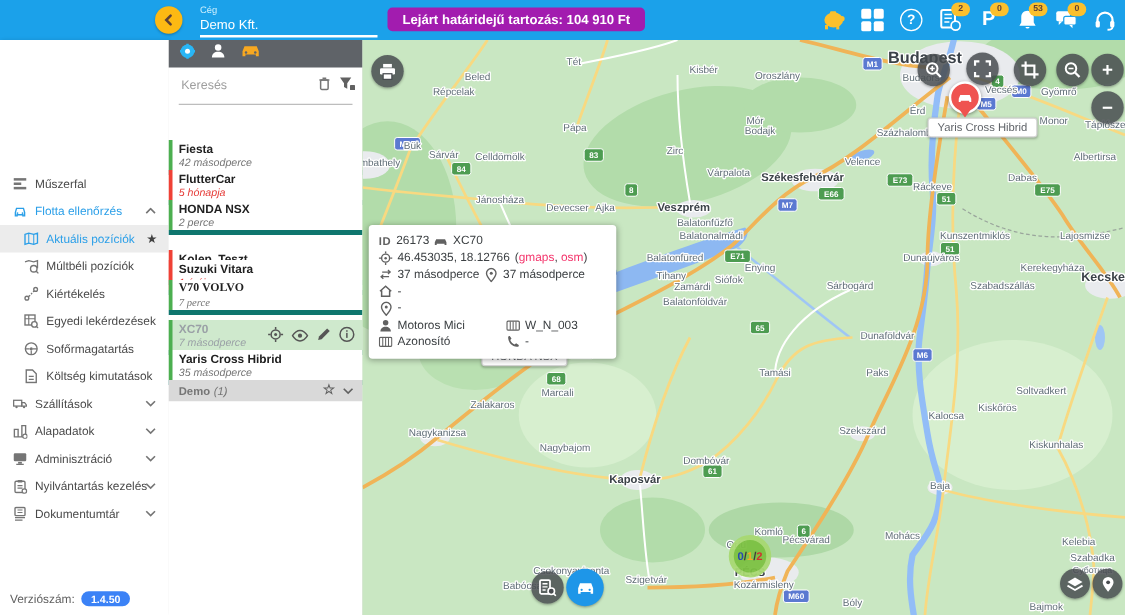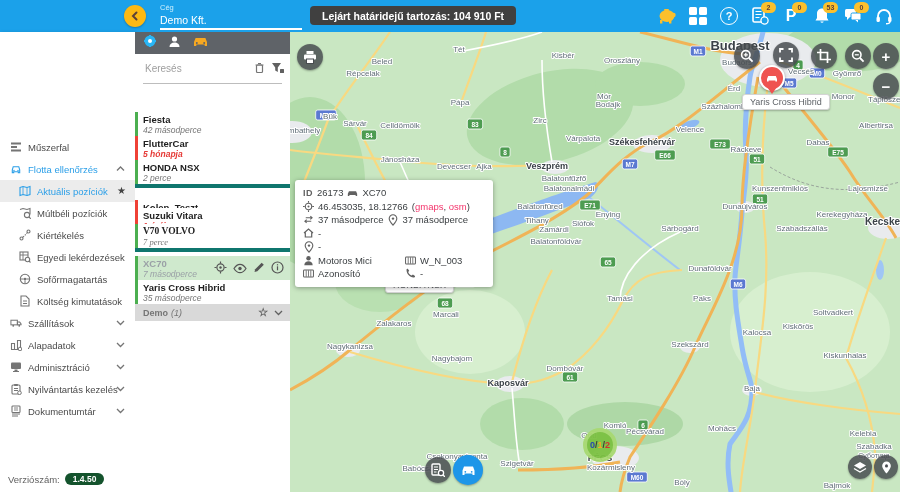--- a/index.html
+++ b/index.html
@@ -5,21 +5,21 @@
   html,body{margin:0;padding:0;background:#fff;font-family:"Liberation Sans",sans-serif;}
   #app{position:relative;width:900px;height:492px;overflow:hidden;background:#fff;}
   
   #topbar{position:absolute;left:0;top:0;width:900px;height:32px;background:#1ba1ea;}
   #backbtn{position:absolute;left:124px;top:5px;width:22px;height:22px;border-radius:50%;background:#fdb913;display:flex;align-items:center;justify-content:center;box-shadow:0 1px 2px rgba(0,0,0,.25);cursor:pointer;}
   #backbtn svg{display:block}
   #companybox{position:absolute;left:160px;top:3px;width:142px;}
   #companylabel{font-size:7.5px;color:#cdeffd;}
   #companyvalue{font-size:10.5px;color:#fff;margin-top:2px;}
   #companyline{position:absolute;left:0;top:25px;width:142px;height:2px;background:#fff;}
-  #alertpill{position:absolute;left:310px;top:6px;height:19px;padding:0 12px;background:#404040;border-radius:4px;color:#fff;font-size:10.5px;font-weight:bold;display:flex;align-items:center;white-space:nowrap;}
+  #alertpill{position:absolute;left:310px;top:6px;height:19px;padding:0 12px;background:#a21caf;border-radius:4px;color:#fff;font-size:10.5px;font-weight:bold;display:flex;align-items:center;white-space:nowrap;}
   .tbicons{position:absolute;right:5px;top:0;height:32px;display:flex;align-items:center;gap:9px;}
   .tbicon{position:relative;width:22px;height:22px;display:flex;align-items:center;justify-content:center;cursor:pointer;}
   .tbbadge{position:absolute;top:-3px;right:-5px;min-width:11px;height:11px;border-radius:6px;background:#fbc02d;color:#5d4037;font-size:7px;font-weight:bold;display:flex;align-items:center;justify-content:center;padding:0 2px;}
   .grid4{display:grid;grid-template-columns:8px 8px;grid-template-rows:8px 8px;gap:2px;}
   .grid4 div{background:#fff;border-radius:1.5px;}
   .helpcirc{width:16px;height:16px;border:1.7px solid #fff;border-radius:50%;color:#fff;font-size:11px;font-weight:bold;display:flex;align-items:center;justify-content:center;}
   .pletter{color:#fff;font-size:16px;font-weight:bold;}
   
   #sidebar{position:absolute;left:0;top:32px;width:135px;height:460px;background:#fff;box-shadow:1px 0 3px rgba(0,0,0,.12);}
   #sbheader{position:absolute;left:0;top:0;width:135px;height:100px;background:linear-gradient(135deg,#f4f2ef 0%,#e9e5e0 40%,#f7f5f2 70%,#e4e0da 100%);}
@@ -28,39 +28,39 @@
   #username svg{vertical-align:-1px}
   #menu{position:absolute;left:0;top:104px;width:135px;}
   .mi{position:relative;height:22px;display:flex;align-items:center;cursor:pointer;color:#4a4a4a;font-size:9.5px;}
   .mi .micon{width:12px;height:12px;margin-left:10px;margin-right:6px;flex:none;display:flex;align-items:center;justify-content:center;}
   .mi.sub .micon{margin-left:19px;}
   .mi.active{color:#2b9fe8;}
   .mi.selected{background:#ececec;}
   .mi .chev{position:absolute;right:10px;top:8px;}
   .mi .star{position:absolute;right:9px;top:5px;font-size:10px;color:#424242;}
   #versionrow{position:absolute;left:8px;bottom:7px;display:flex;align-items:center;gap:5px;font-size:9.5px;color:#616161;}
-  #versionpill{background:#14532d;color:#fff;font-size:8.5px;font-weight:bold;border-radius:8px;padding:1px 8px;}
+  #versionpill{background:#3b82f6;color:#fff;font-size:8.5px;font-weight:bold;border-radius:8px;padding:1px 8px;}
   
   #panel{position:absolute;left:135px;top:32px;width:155px;height:460px;background:#fff;border-right:1px solid #d0d0d0;}
   #panelbar{position:absolute;left:0;top:0;width:155px;height:22px;background:#5f6368;display:flex;align-items:center;gap:11px;padding-left:8px;box-sizing:border-box;}
   #searchrow{position:absolute;left:0;top:22px;width:155px;height:34px;}
   #searchinput{position:absolute;left:8px;top:8px;width:100px;border:none;outline:none;font-size:10px;color:#424242;background:transparent;font-family:"Liberation Sans",sans-serif;}
   #searchinput::placeholder{color:#9e9e9e;}
   #searchicons{position:absolute;right:6px;top:6px;display:flex;gap:6px;}
   #searchline{position:absolute;left:8px;top:29px;width:139px;height:1px;background:#bdbdbd;}
   .ghead{position:absolute;left:0;width:155px;height:17px;background:#d9d9d9;display:flex;align-items:center;font-size:9px;font-weight:bold;color:#555;padding-left:8px;box-sizing:border-box;cursor:pointer;}
   .ghead .cnt{font-weight:normal;font-style:italic;margin-left:3px;}
   .ghead .gicons{margin-left:auto;display:flex;align-items:center;gap:6px;padding-right:7px;}
   .vrow{position:absolute;left:0;width:155px;height:24px;background:#fff;border-bottom:4px solid #0f766e;cursor:pointer;}
   .vbar{position:absolute;left:0;top:0;width:3px;height:24px;}
   .vbar.g{background:#4caf50;}
   .vbar.r{background:#ef4136;}
   .vname{position:absolute;left:8px;top:2px;font-size:9.5px;font-weight:bold;color:#212121;white-space:nowrap;}
   .vtime{position:absolute;left:8px;top:13px;font-size:8.5px;font-style:italic;color:#757575;white-space:nowrap;}
-  .vtime.late{color:#e53935;font-weight:bold;}
+  .vtime.late{color:#e53935;}
   .vrow.sel{background:#cfe9cd;}
   .vrow.sel .vname,.vrow.sel .vtime{color:#9aa0a6;}
   .rowicons{position:absolute;right:6px;top:5px;display:flex;gap:6px;}
   .rowicons svg{cursor:pointer}
   
   #map{position:absolute;left:290px;top:32px;width:610px;height:460px;background:#c9e7c2;overflow:hidden;}
   #svgmap{position:absolute;left:0;top:0;}
   .ml{font-family:"Liberation Sans",sans-serif;font-size:8px;fill:#5f6d76;paint-order:stroke;stroke:#ffffff;stroke-width:2px;stroke-linejoin:round;text-anchor:middle;}
   .mlb{font-weight:bold;fill:#3b4248;}
   .mlw{fill:#4f83c9;stroke:none;}

